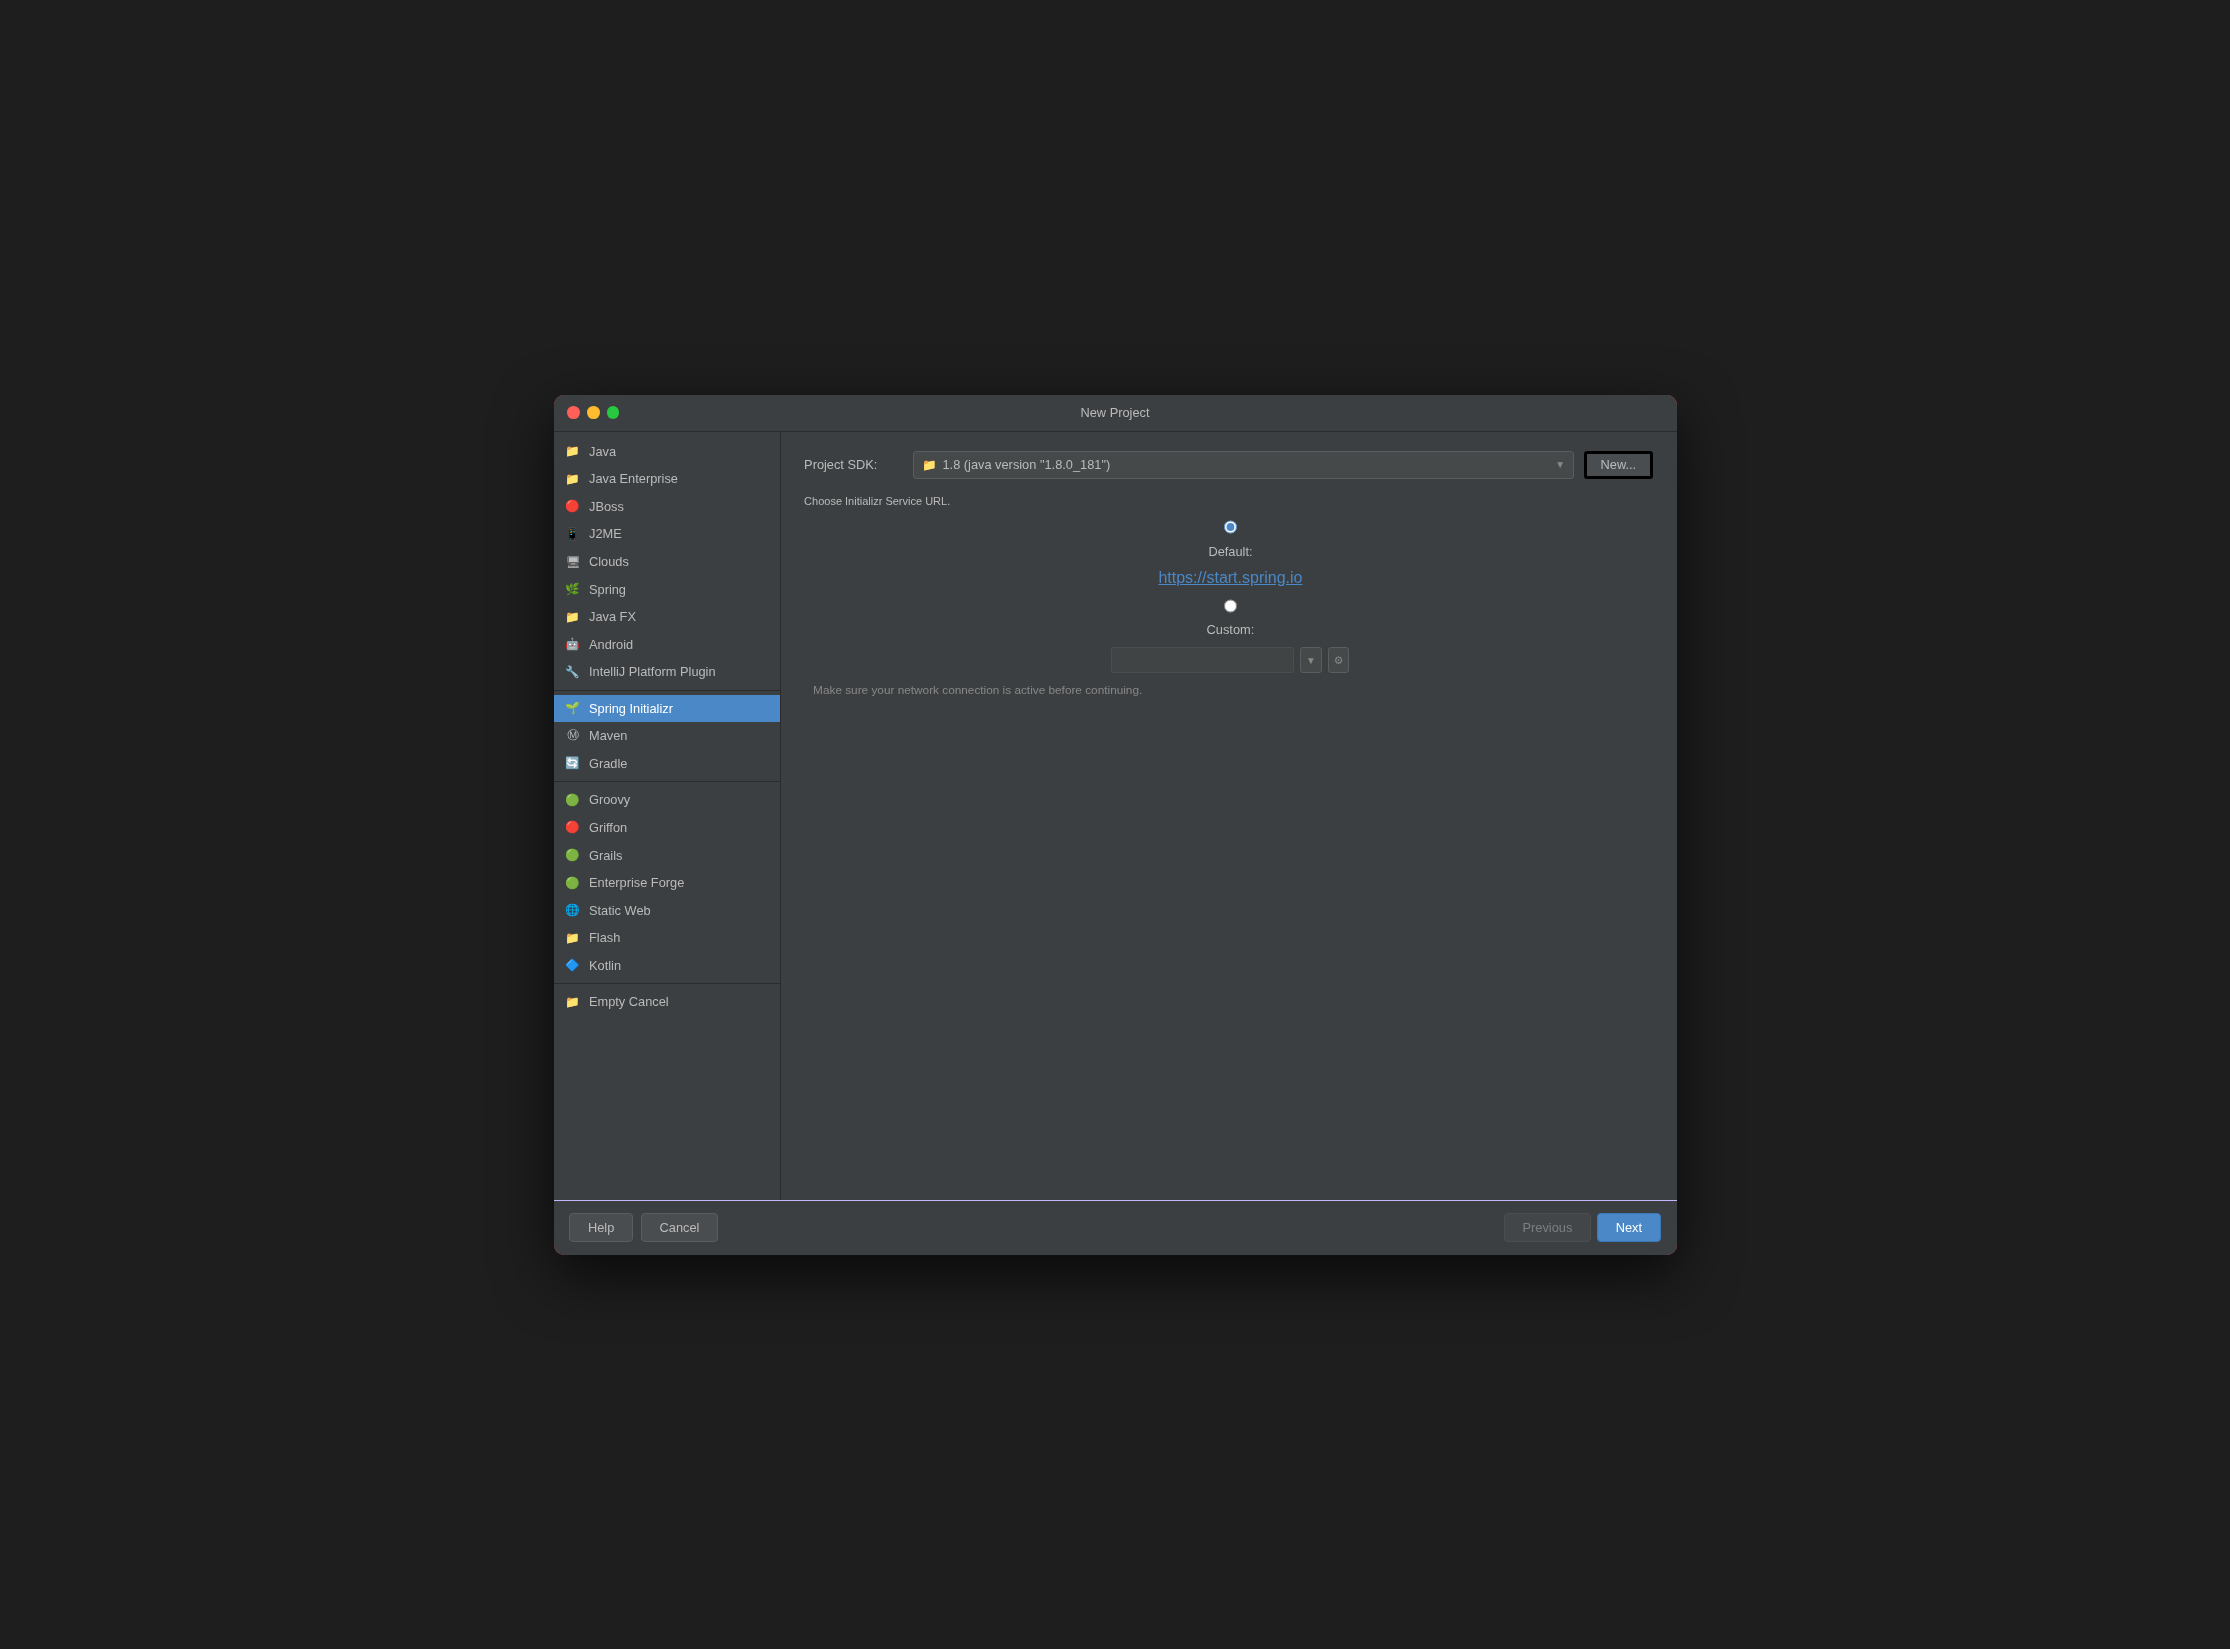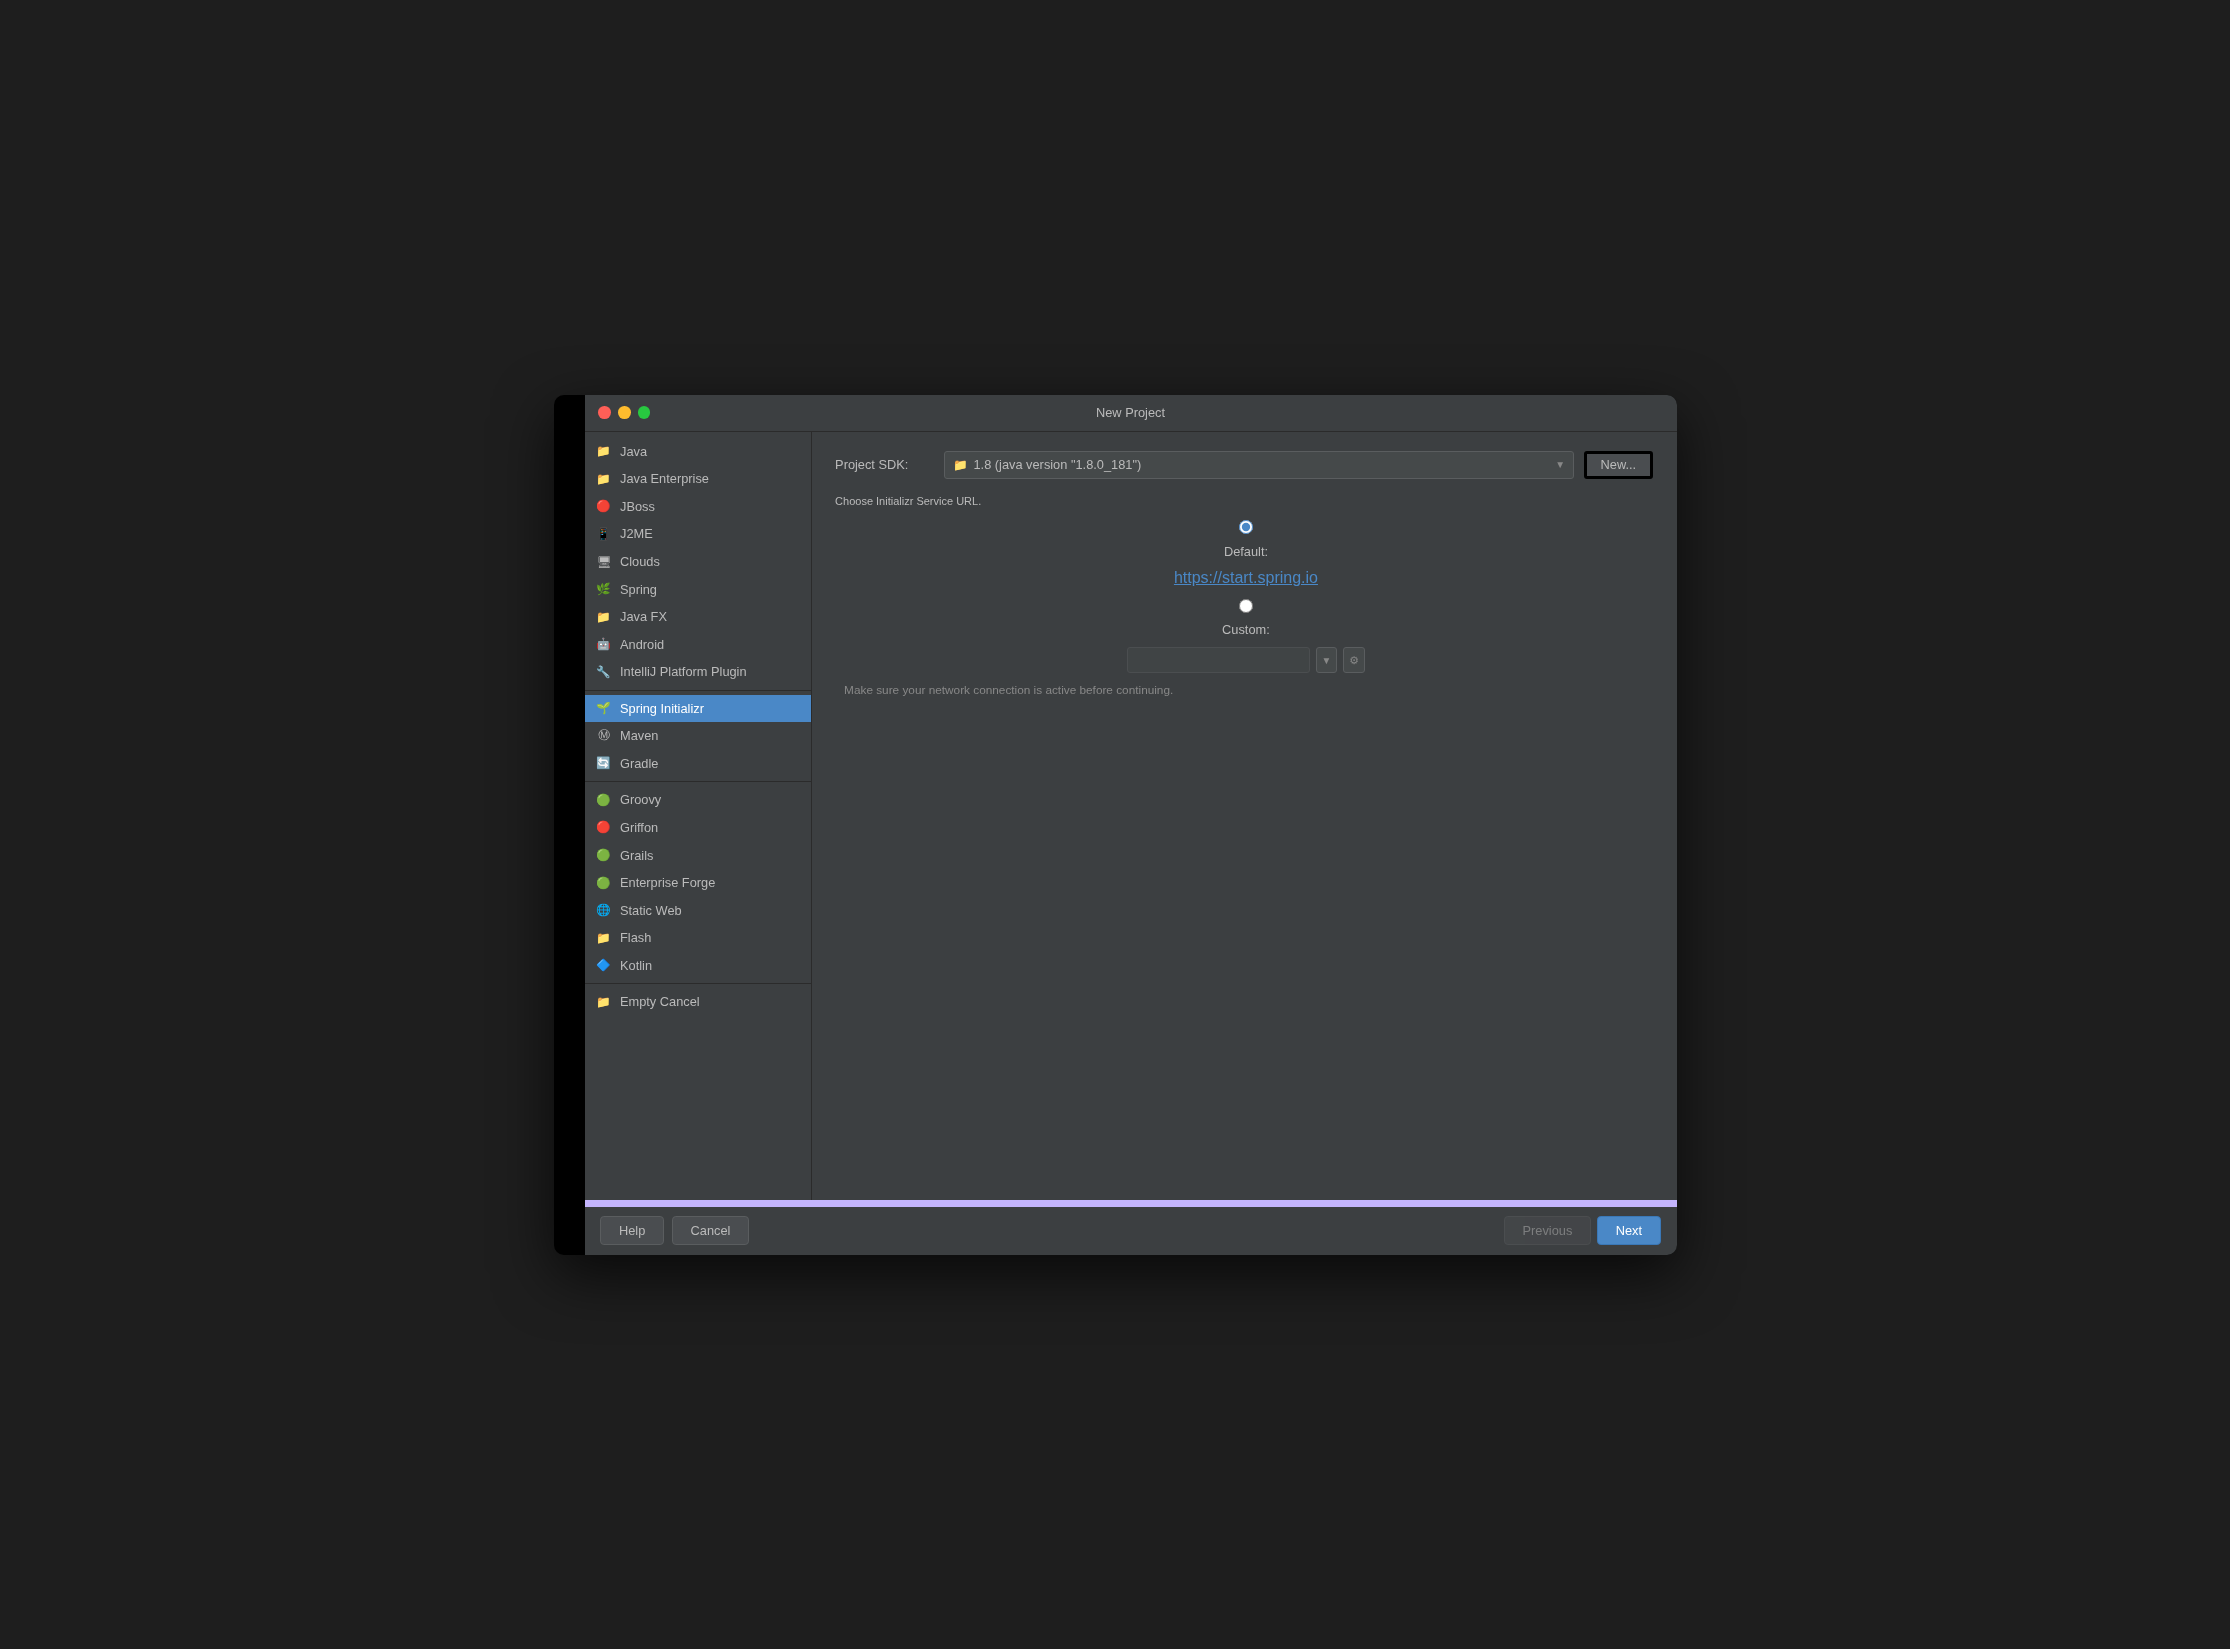--- a/index.html
+++ b/index.html
@@ -6,25 +6,24 @@
     body {
       background: #1e1e1e;
       display: flex;
       align-items: center;
       justify-content: center;
       min-height: 100vh;
       font-family: -apple-system, BlinkMacSystemFont, "Helvetica Neue", Arial, sans-serif;
     }
     .window {
       width: 1123px;
-      background: #000000;
+      background: #ef4444;
       border-radius: 9.9px;
       overflow: hidden;
       box-shadow: 0 19.7px 59px rgba(0,0,0,0.7);
-      padding-left: 31px;
     }
     .titlebar {
       background: #3c3f41;
       height: 37px;
       display: flex;
       align-items: center;
       justify-content: center;
       position: relative;
       border-bottom: 1px solid #2b2b2b;
     }
@@ -218,21 +217,21 @@
     }
     .hint-text {
       color: #888888;
       font-size: 11.8px;
       margin-top: 9.9px;
       margin-left: 9px;
     }
     .footer {
       height: 55px;
       background: #3c3f41;
-      border-top: 7px solid #c4b5fd;
+      border-top: 1px solid #c4b5fd;
       display: flex;
       align-items: center;
       padding: 0 15.8px;
     }
     .footer-left {
       display: flex;
       gap: 7.9px;
     }
     .footer-right {
       margin-left: auto;

